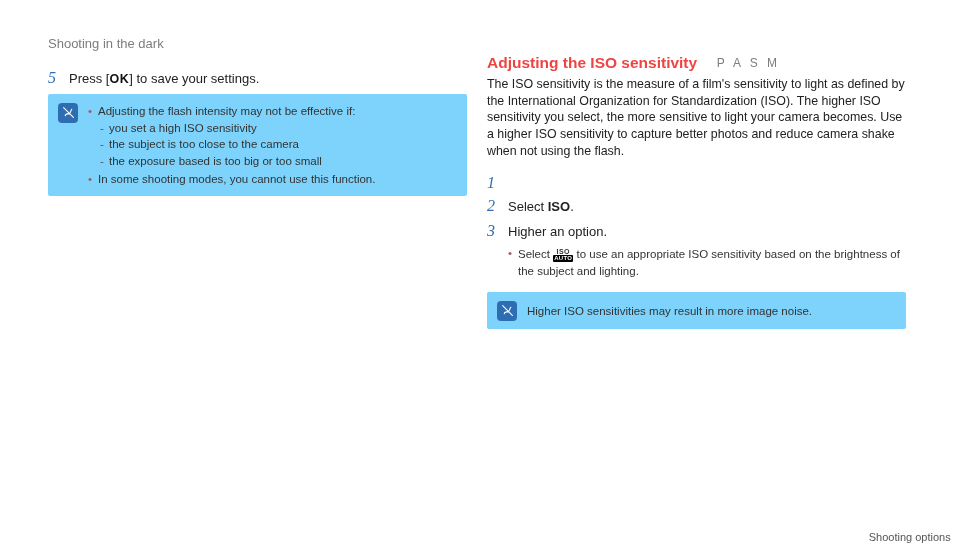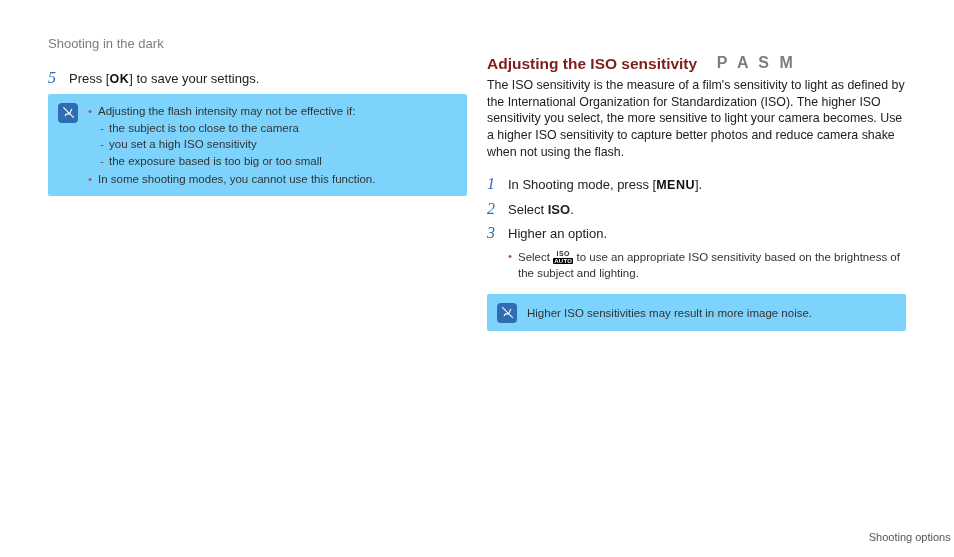--- a/index.html
+++ b/index.html
@@ -120,31 +120,31 @@
     top: 0;
   }
   .sub-step {
     padding-left: 21px;
     font-size: 11.5px;
     color: #333;
     line-height: 1.45;
   }
   .sub-step ul.bul > li::before { top: -1px; }
   .section-title {
-    color: #7f1d1d;
+    color: #ef4444;
     font-size: 15.5px;
     font-weight: 700;
     display: inline-block;
     margin-right: 16px;
   }
   .mode-tags {
     letter-spacing: 3px;
-    font-size: 16px;
+    font-size: 12px;
     color: #7d7d7d;
-    font-weight: 700;
+    font-weight: 400;
     display: inline-block;
     vertical-align: 1px;
   }
   .para {
     font-size: 12.4px;
     line-height: 1.35;
     color: #222;
     margin: 4px 0 14px 0;
   }
   .iso-auto-icon {
@@ -182,44 +182,41 @@
       <div class="note-icon">
         <svg viewBox="0 0 24 24">
             <path d="M3 3 L21 21 M6 18 C6 15 10 14 14 14 C15 14 16 9 18 6" stroke="#fff" stroke-width="2" fill="none" stroke-linecap="round"></path>
           </svg>
       </div>
       <div class="note-body">
         <ul class="bul">
           <li>
             <span>Adjusting the flash intensity may not be effective if:</span>
             <ul class="dash">
+              <li>you set a high ISO sensitivity</li>
               <li>the subject is too close to the camera</li>
-              <li>you set a high ISO sensitivity</li>
               <li>the exposure based is too big or too small</li>
             </ul>
           </li>
           <li>In some shooting modes, you cannot use this function.</li>
         </ul>
       </div>
     </div>
   </div>
 
   <div class="col">
     <div style="margin-top:18px"></div>
     <div>
       <span class="section-title">Adjusting the ISO sensitivity</span>
       <span class="mode-tags">P A S M</span>
     </div>
     <p class="para">The ISO sensitivity is the measure of a film's sensitivity to light as defined by the International Organization for Standardization (ISO). The higher ISO sensitivity you select, the more sensitive to light your camera becomes. Use a higher ISO sensitivity to capture better photos and reduce camera shake when not using the flash.</p>
 
     <div class="step">
       <span class="step-num">1</span>
-      <span class="step-text">
-        <span>In Shooting mode, press [</span><span class="inline-btn">MENU</span><span>].</span>
-      </span>
     </div>
 
     <div class="step">
       <span class="step-num">2</span>
       <span class="step-text">
         <span>Select </span><strong>ISO</strong><span>.</span>
       </span>
     </div>
 
     <div class="step">

